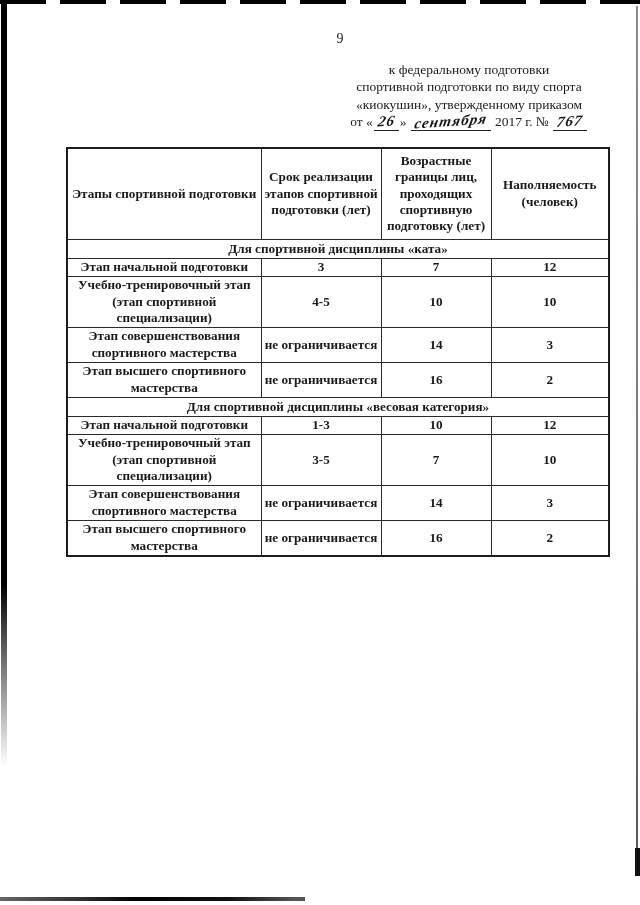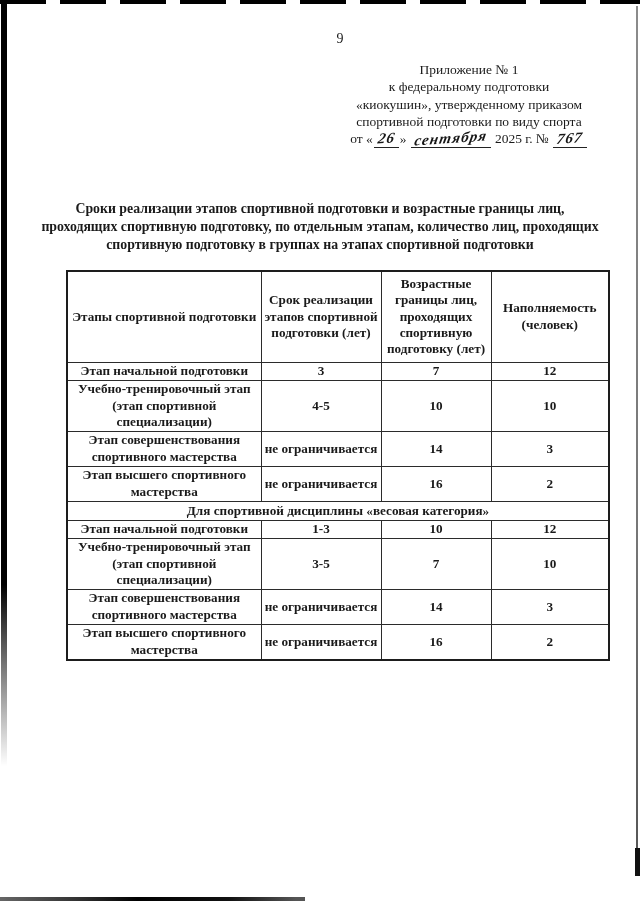--- a/index.html
+++ b/index.html
@@ -84,45 +84,46 @@
 
   <div class="edge-top"></div>
   <div class="edge-left"></div>
   <div class="edge-right"></div>
   <div class="edge-right-tick"></div>
   <div class="edge-bottom"></div>
 
   <p class="page-number">9</p>
 
   <div class="appendix">
-    <div>Приложение № 1</div>
     <div>к федеральному подготовки</div>
+    <div>спортивной подготовки по виду спорта</div>
     <div>«киокушин», утвержденному приказом</div>
-    <div>спортивной подготовки по виду спорта</div>
-    <div class="date-line"><span>от «</span><span class="blank"><span class="handwriting">26</span></span><span>»</span> <span class="blank"><span class="handwriting">сентября</span></span> <span>2025 г. №</span> <span class="blank"><span class="handwriting">767</span></span></div>
+    <div class="date-line"><span>от «</span><span class="blank"><span class="handwriting">26</span></span><span>»</span> <span class="blank"><span class="handwriting">сентября</span></span> <span>2017 г. №</span> <span class="blank"><span class="handwriting">767</span></span></div>
   </div>
 
-  <div class="doc-title">Сроки реализации этапов спортивной подготовки и возрастные границы лиц, проходящих спортивную подготовку, по отдельным этапам, количество лиц, проходящих спортивную подготовку в группах на этапах спортивной подготовки</div>
 
   <table class="stages">
     <colgroup>
       <col style="width:194px">
         <col style="width:120px">
         <col style="width:110px">
         <col style="width:118px">
     </colgroup>
     <thead>
       <tr>
         <th class="hdr">Этапы спортивной подготовки</th>
         <th class="hdr">Срок реализации этапов спортивной подготовки (лет)</th>
         <th class="hdr">Возрастные границы лиц, проходящих спортивную подготовку (лет)</th>
         <th class="hdr">Наполняемость (человек)</th>
       </tr>
     </thead>
     <tbody>
+      <tr class="sec">
+        <td colspan="4">Для спортивной дисциплины «ката»</td>
+      </tr>
       <tr class="r1">
         <td>Этап начальной подготовки</td>
         <td>3</td>
         <td>7</td>
         <td>12</td>
       </tr>
       <tr class="r2">
         <td>Учебно-тренировочный этап (этап спортивной специализации)</td>
         <td>4-5</td>
         <td>10</td>

